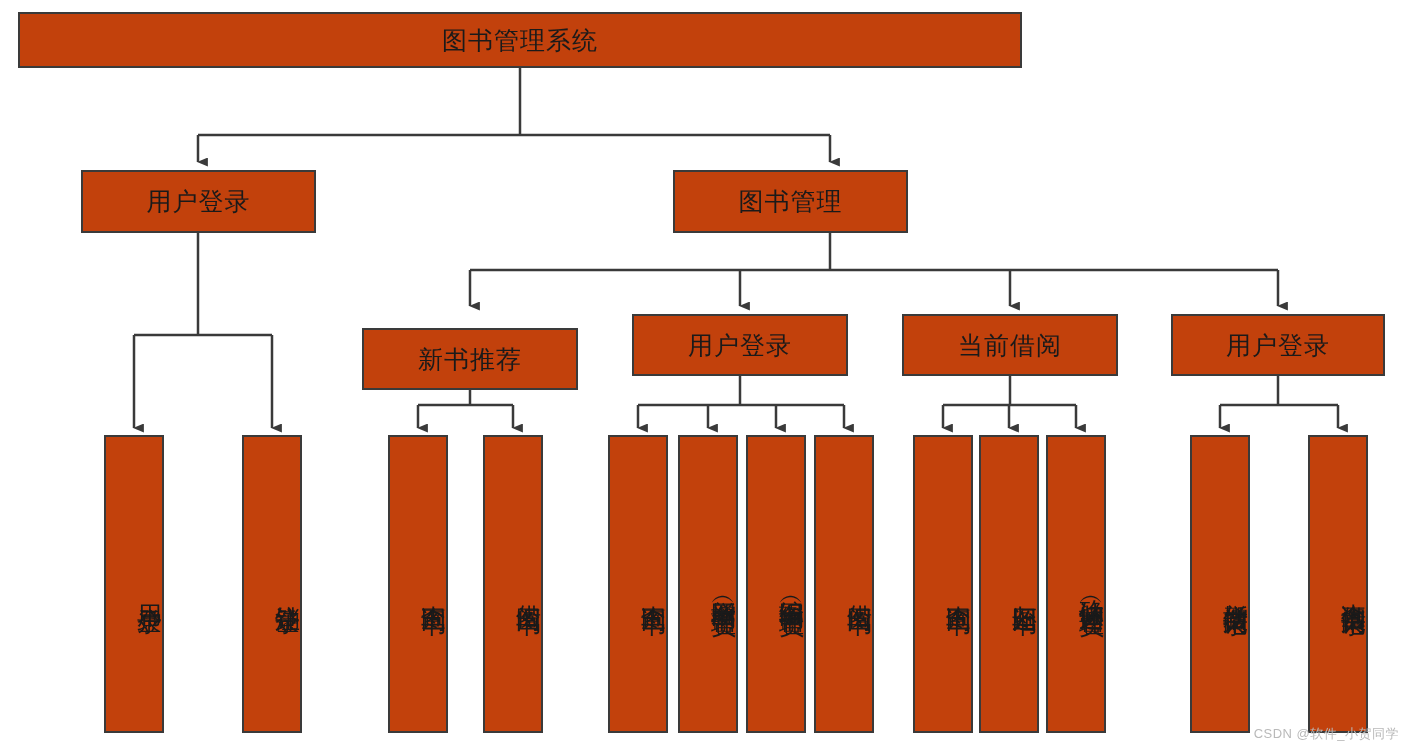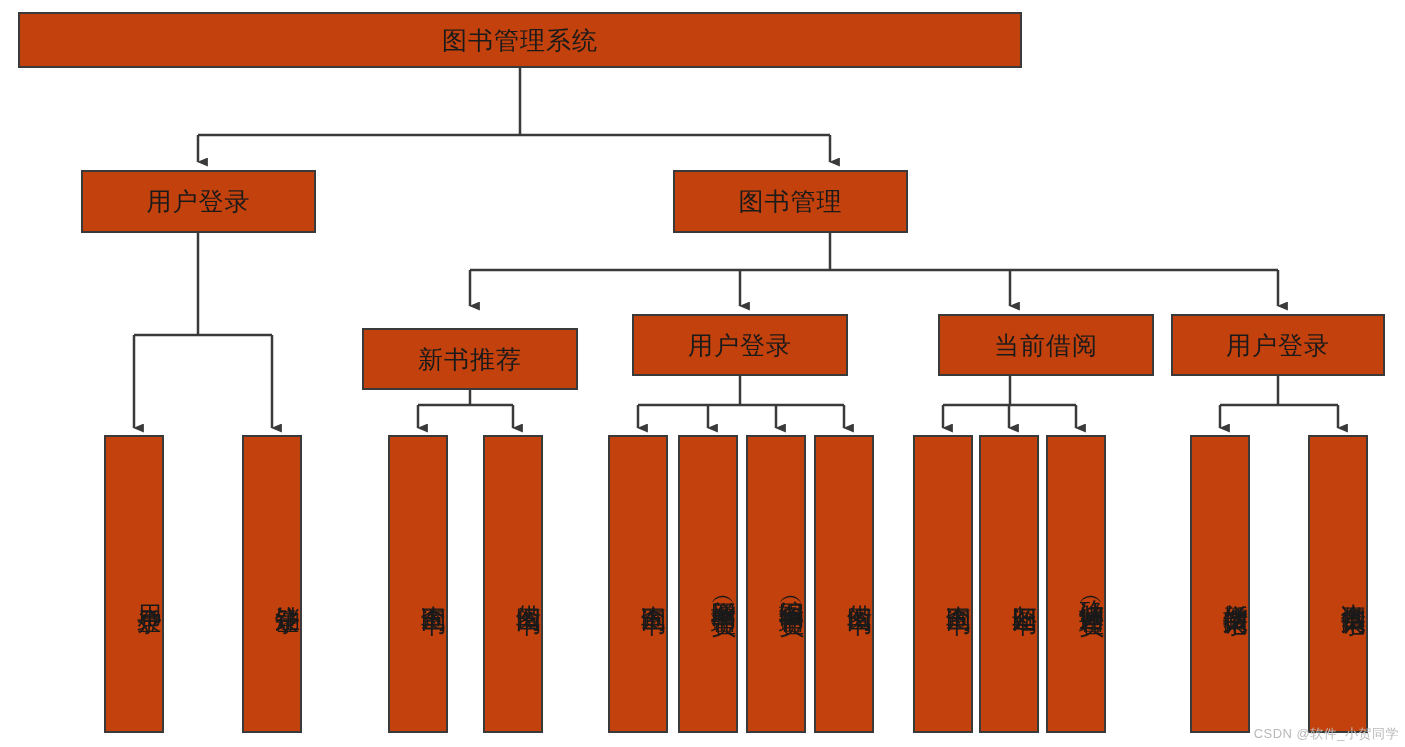--- a/index.html
+++ b/index.html
@@ -138,21 +138,21 @@
   </div>
 
   <div class="node horizontal" style="left:362px; top:328px; width:216px; height:62px;">
     <span class="label">新书推荐</span>
   </div>
 
   <div class="node horizontal" style="left:632px; top:314px; width:216px; height:62px;">
     <span class="label">用户登录</span>
   </div>
 
-  <div class="node horizontal" style="left:938px; top:314px; width:216px; height:62px;">
+  <div class="node horizontal" style="left:902px; top:314px; width:216px; height:62px;">
     <span class="label">当前借阅</span>
   </div>
 
   <div class="node horizontal" style="left:1171px; top:314px; width:214px; height:62px;">
     <span class="label">用户登录</span>
   </div>
 
   <div class="node vertical" style="left:104px; top:435px; width:60px; height:298px;">
     <span class="label">用户登录</span>
   </div>

